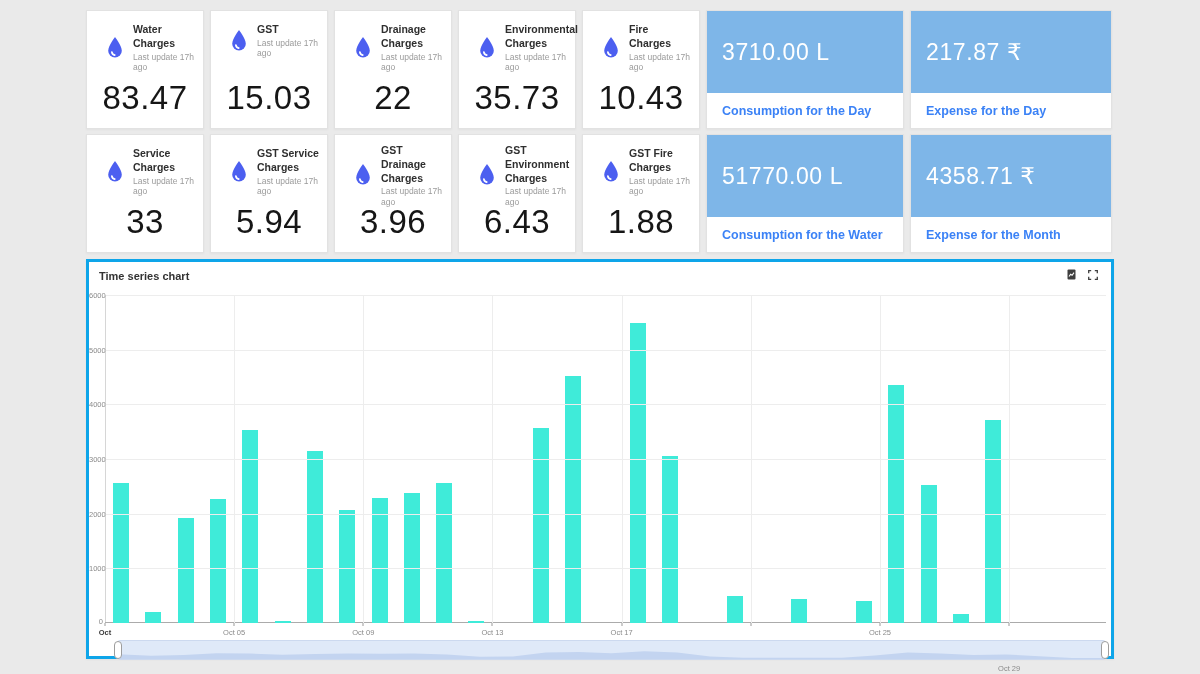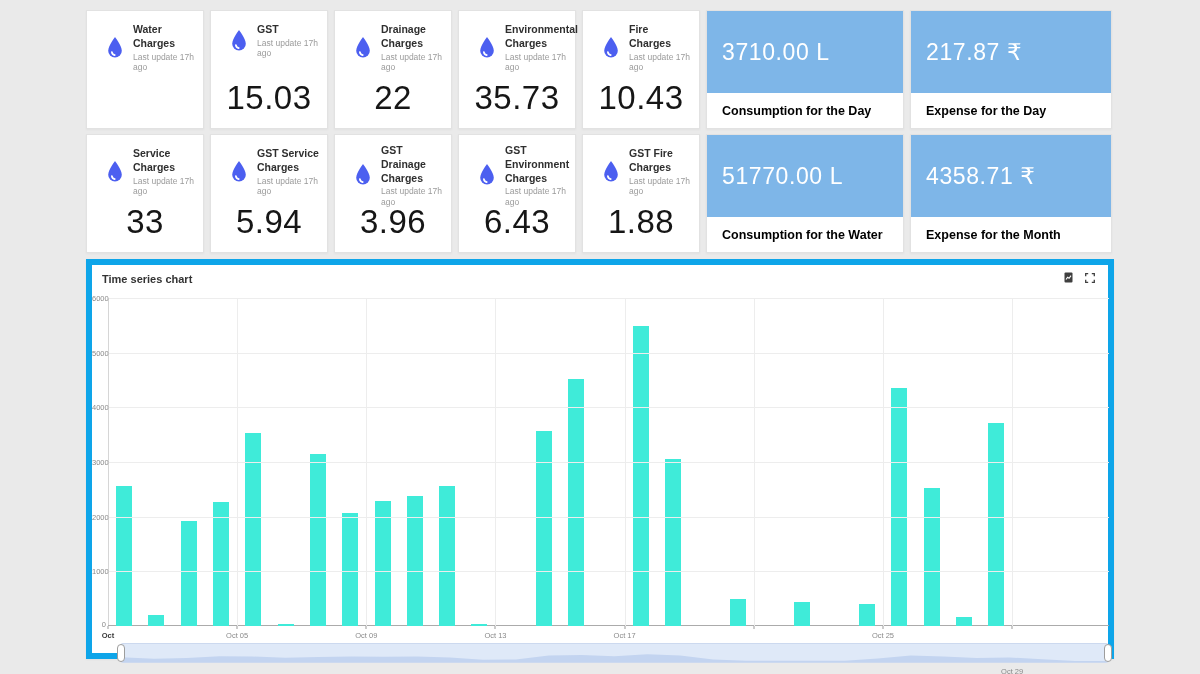--- a/index.html
+++ b/index.html
@@ -37,26 +37,26 @@
     border:1px solid #e2e2e2;box-shadow:0 1px 2px rgba(0,0,0,.04);
     display:flex;flex-direction:column;
   }
   .sum-top{
     height:82px;background:#7eb6e8;color:#fff;
     display:flex;align-items:center;padding-left:15px;
     font-size:23px;letter-spacing:.6px;font-weight:400;
   }
   .sum-bottom{
     flex:1;display:flex;align-items:center;padding-left:15px;
-    color:#000000;font-weight:bold;font-size:12.5px;background:#fff;
+    color:#3b82f6;font-weight:bold;font-size:12.5px;background:#fff;
   }
   
   .chart-card{
     box-sizing:border-box;position:relative;margin:0 8px;height:400px;
-    background:#fff;border:6px solid #0ea5e9;box-shadow:0 1px 2px rgba(0,0,0,.04);
+    background:#fff;border:3px solid #0ea5e9;box-shadow:0 1px 2px rgba(0,0,0,.04);
   }
   .chart-title{position:absolute;top:8px;left:10px;font-size:11px;font-weight:bold;color:#333;}
   .chart-icons{position:absolute;top:7px;right:13px;display:flex;gap:11px;align-items:center;}
   .chart-icons span{display:flex;cursor:pointer;}
   .plot{position:absolute;left:16px;top:33px;width:1001px;height:328px;}
   .hgrid{position:absolute;left:0;right:0;height:1px;background:#ededed;}
   .vgrid{position:absolute;top:0;bottom:0;width:1px;background:#ededed;}
   .yaxis-line{position:absolute;left:0;top:0;bottom:0;width:1px;background:#d6d6d6;}
   .axis-line{position:absolute;left:0;right:0;bottom:0;height:1px;background:#ababab;}
   .ylab{
@@ -96,20 +96,21 @@
         <svg width="22" height="26" viewBox="0 0 24 28">
           <path d="M12 2 C12 2 4.6 11.6 4.6 17 a7.4 7.4 0 0 0 14.8 0 C19.4 11.6 12 2 12 2 Z" fill="#4c5ff0"></path>
           <path d="M8.6 18.4 a4.1 4.1 0 0 0 3.1 3.4" stroke="#ffffff" stroke-width="1.9" fill="none" stroke-linecap="round"></path>
         </svg>
       </span>
       <div class="stat-titles">
         <div class="stat-title">Water Charges</div>
         <div class="stat-sub">Last update 17h ago</div>
       </div>
     </div>
+    <div class="stat-value">83.47</div>
   </div>
 
   <div class="stat-card">
     <div class="stat-head">
       <span class="drop">
         <svg width="22" height="26" viewBox="0 0 24 28">
           <path d="M12 2 C12 2 4.6 11.6 4.6 17 a7.4 7.4 0 0 0 14.8 0 C19.4 11.6 12 2 12 2 Z" fill="#4c5ff0"></path>
           <path d="M8.6 18.4 a4.1 4.1 0 0 0 3.1 3.4" stroke="#ffffff" stroke-width="1.9" fill="none" stroke-linecap="round"></path>
         </svg>
       </span>

